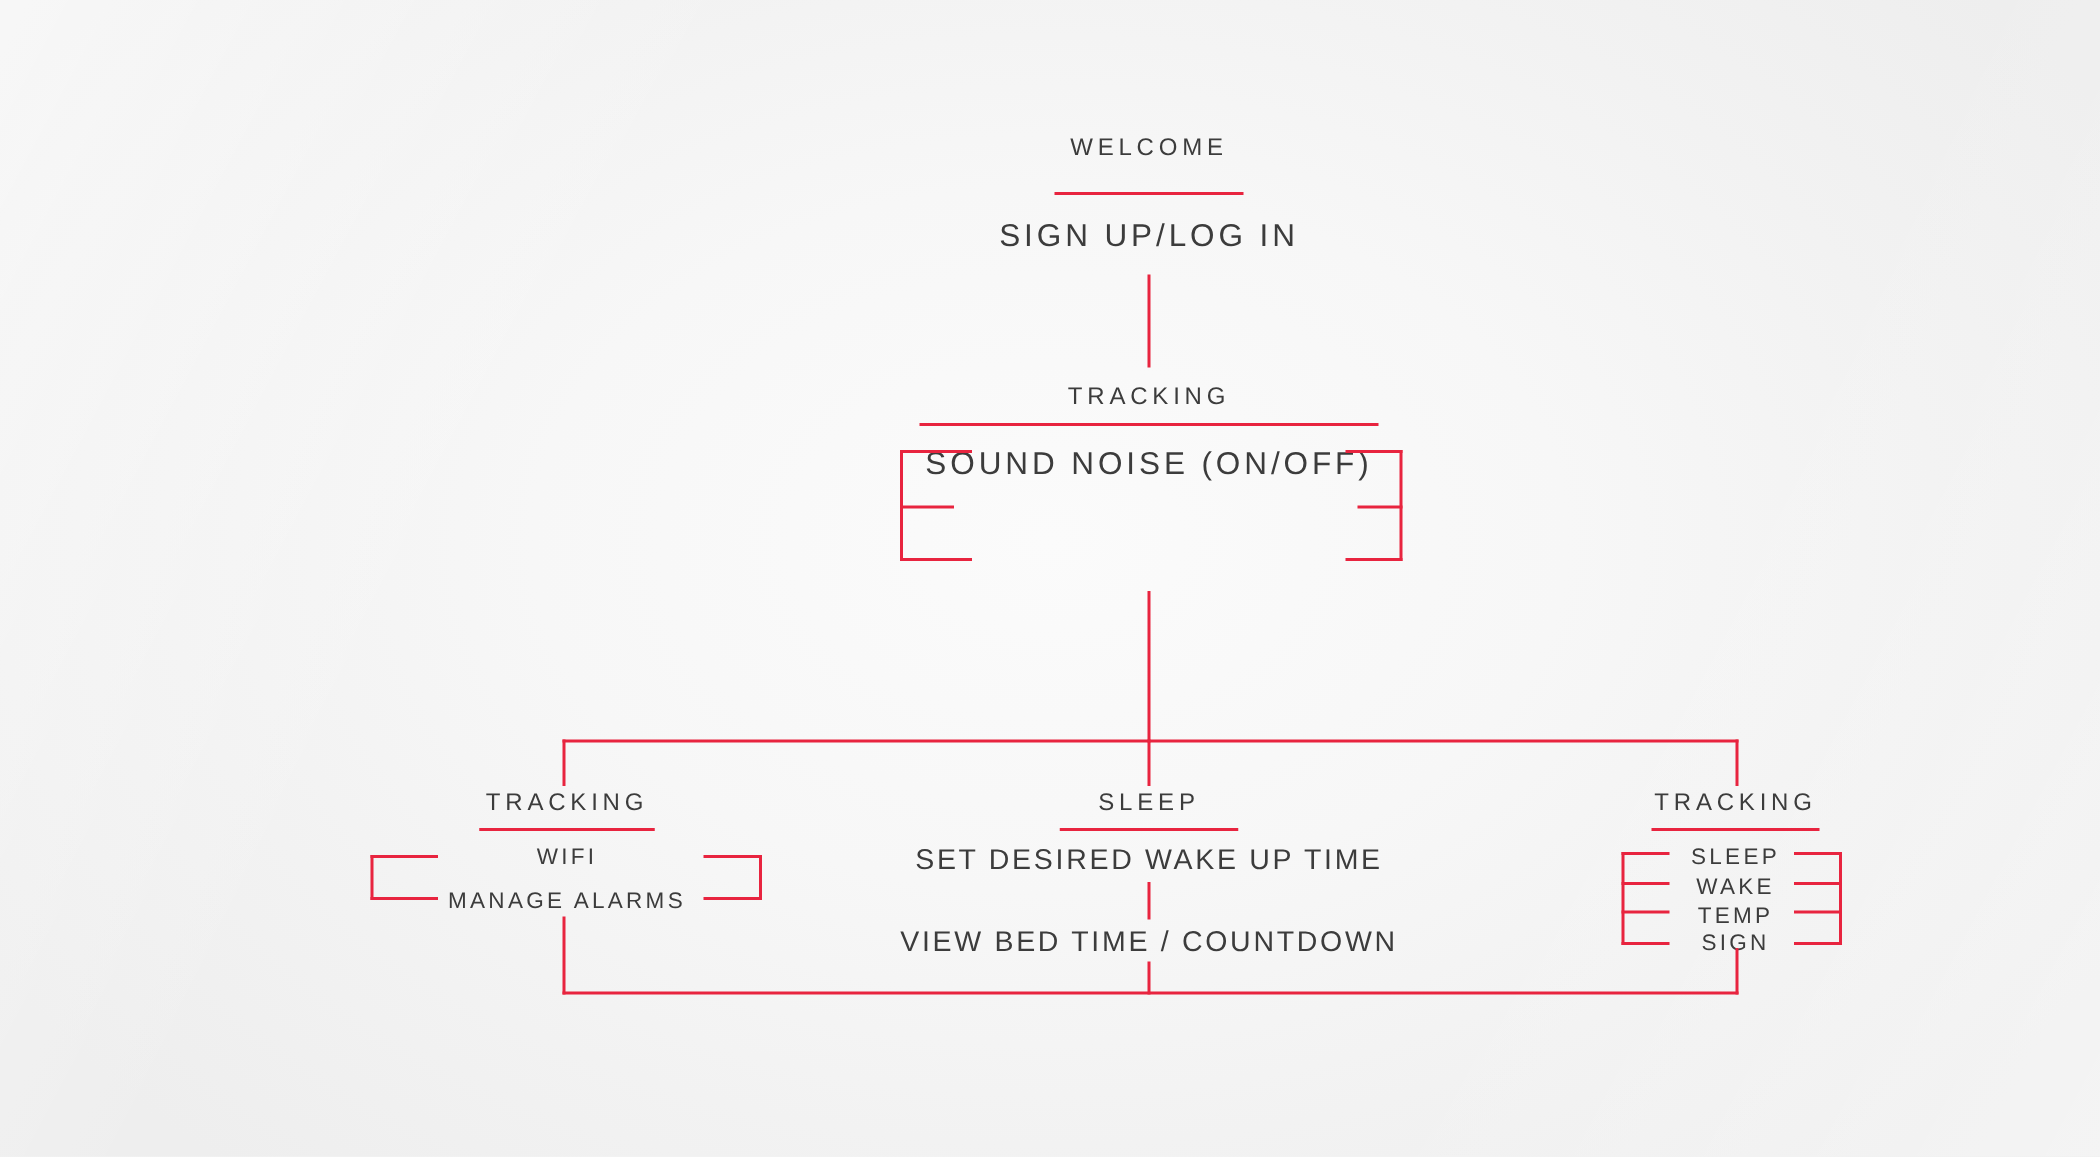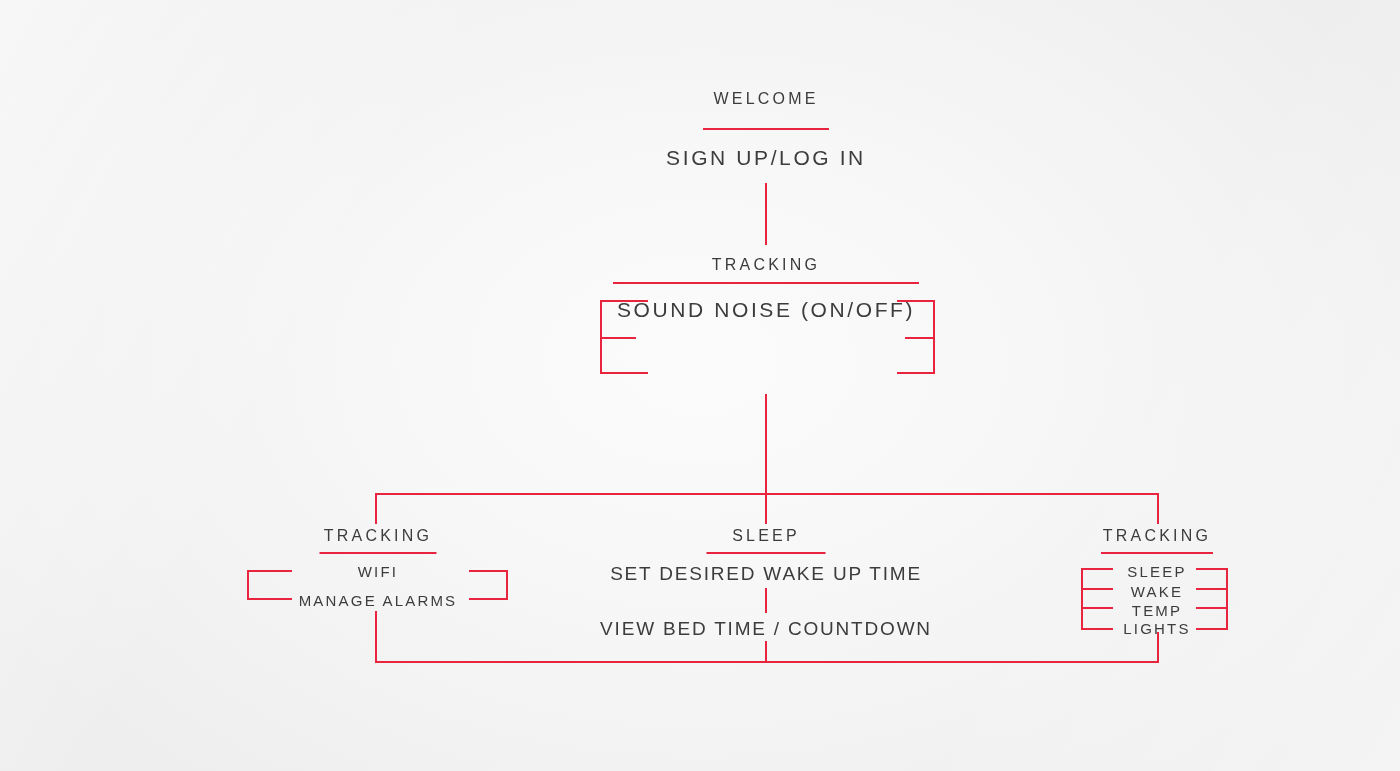--- a/index.html
+++ b/index.html
@@ -131,21 +131,21 @@
   <div class="node tight" style="left:766px; top:563px;">SET DESIRED WAKE UP TIME</div>
   <div class="vline" style="left:765px; top:588px; height:25px;"></div>
   <div class="node tight" style="left:766px; top:618px;">VIEW BED TIME / COUNTDOWN</div>
   <div class="vline" style="left:765px; top:641px; height:22px;"></div>
 
   <div class="node heading" style="left:1157px; top:527px;">TRACKING</div>
   <div class="rule" style="left:1157px; top:552px; width:112px; height:2px;"></div>
   <div class="node small" style="left:1157px; top:563px;">SLEEP</div>
   <div class="node small" style="left:1157px; top:583px;">WAKE</div>
   <div class="node small" style="left:1157px; top:602px;text-align:center;">TEMP</div>
-  <div class="node small" style="left:1157px; top:620px;">LIGHTS</div>
+  <div class="node small" style="left:1157px; top:620px;">SIGN</div>
 
   <div class="vline" style="left:1081px; top:568px; height:62px;"></div>
   <div class="hline" style="left:1081px; top:568px; width:32px;"></div>
   <div class="hline" style="left:1081px; top:588px; width:32px;"></div>
   <div class="hline" style="left:1081px; top:607px; width:32px;"></div>
   <div class="hline" style="left:1081px; top:628px; width:32px;"></div>
 
   <div class="vline" style="left:1226px; top:568px; height:62px;"></div>
   <div class="hline" style="left:1196px; top:568px; width:32px;"></div>
   <div class="hline" style="left:1196px; top:588px; width:32px;"></div>

